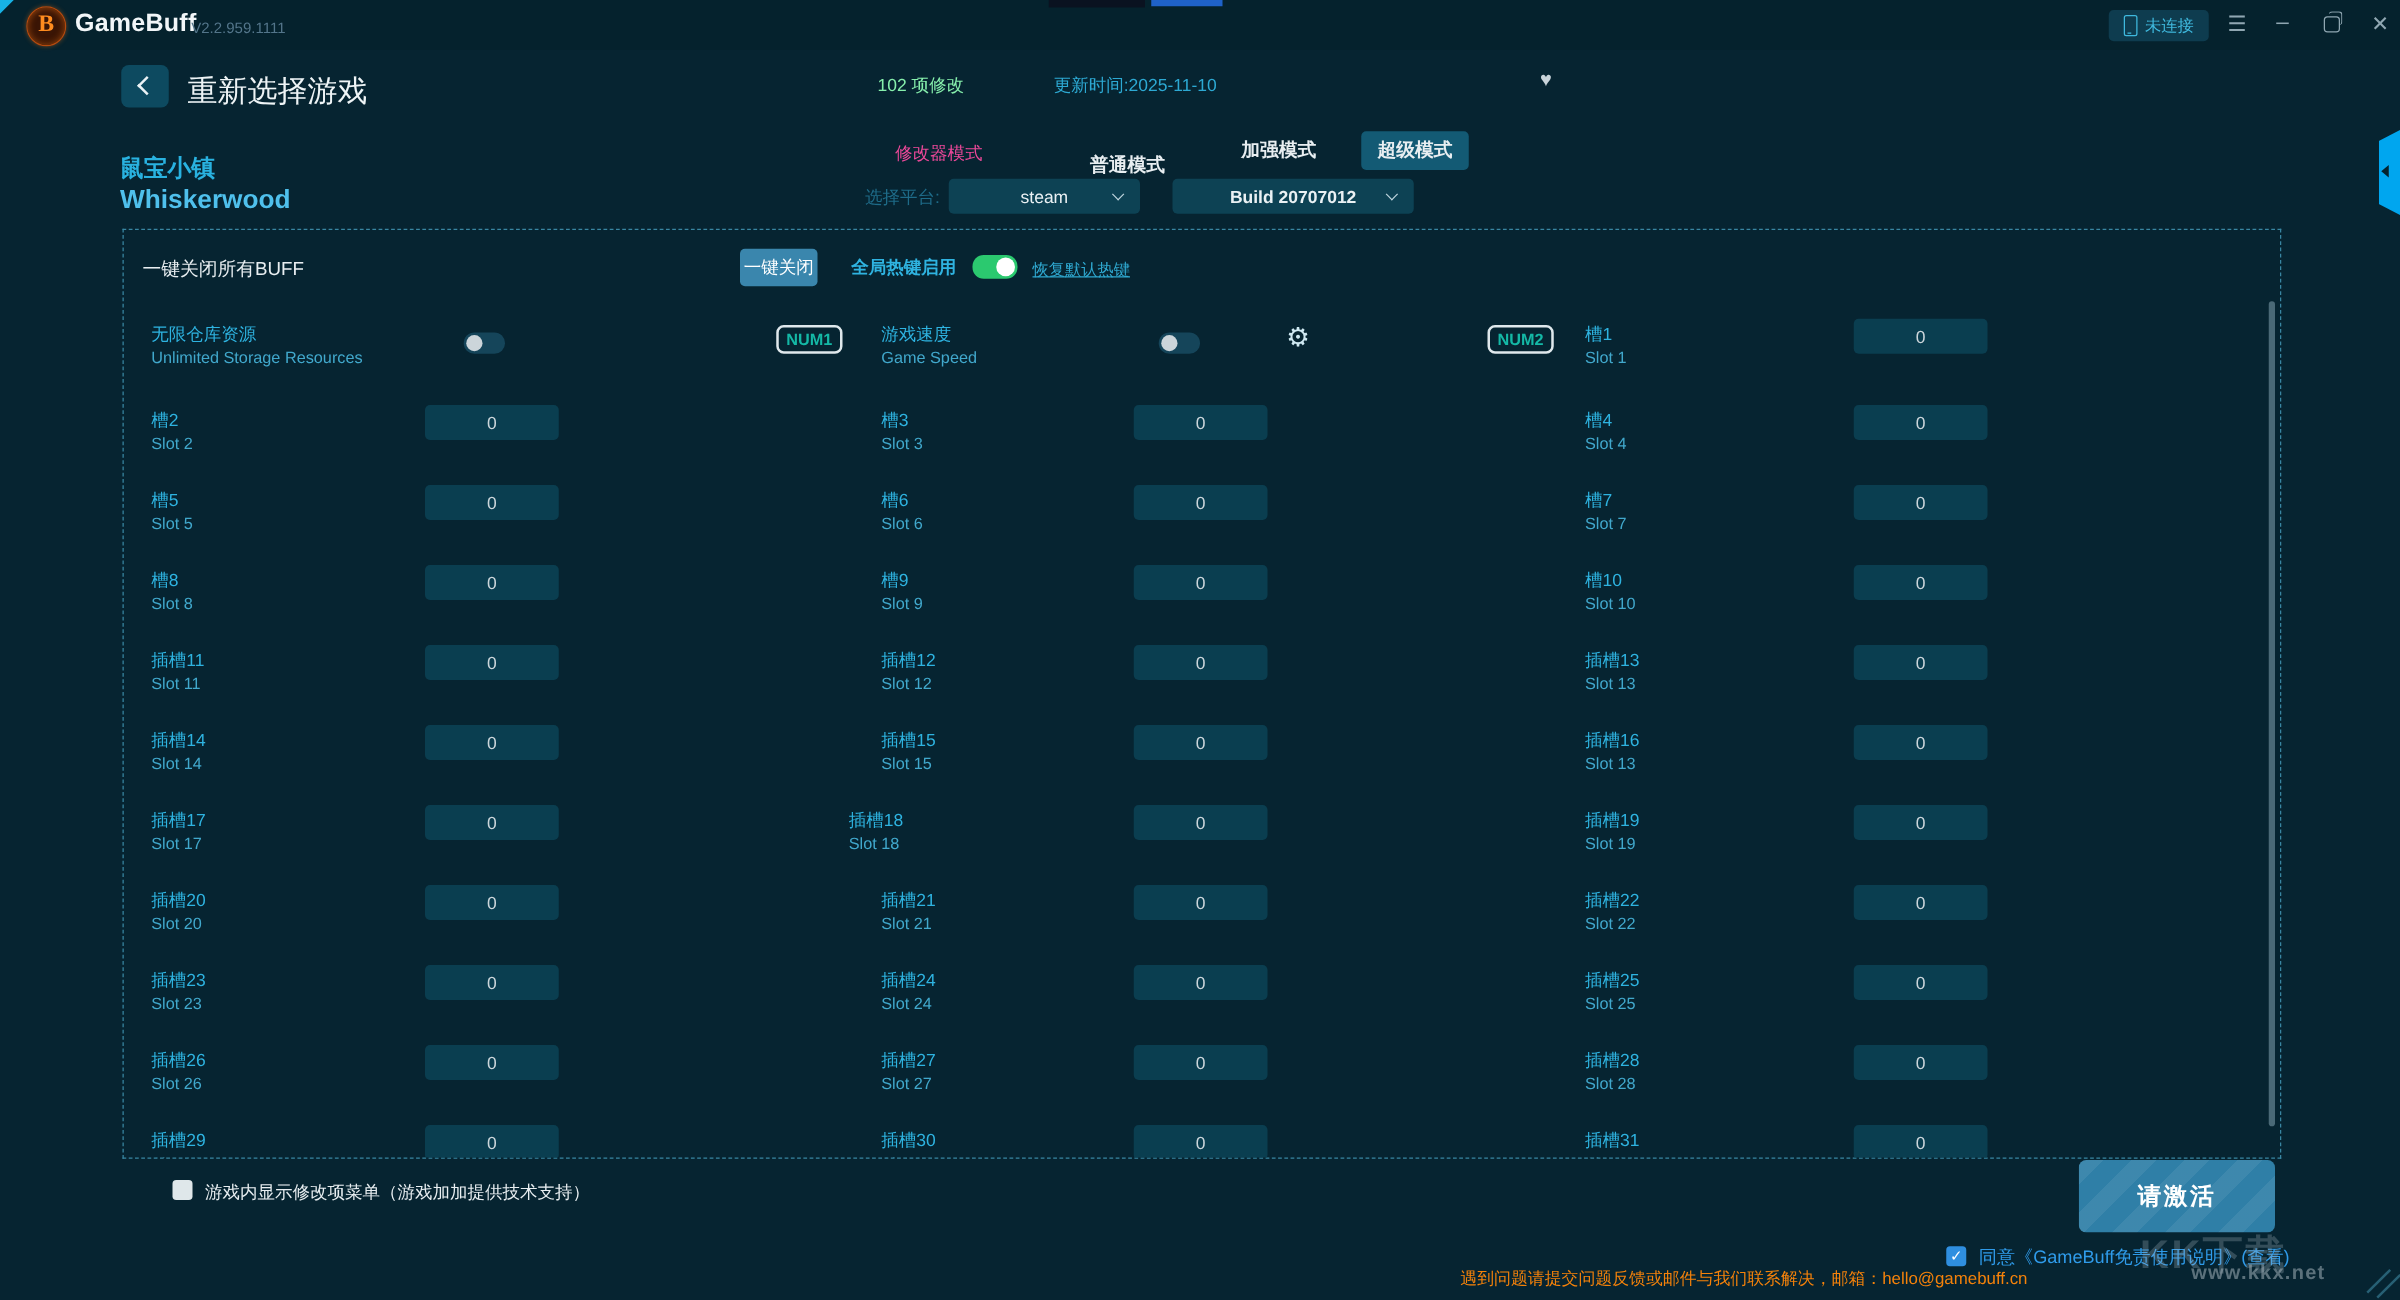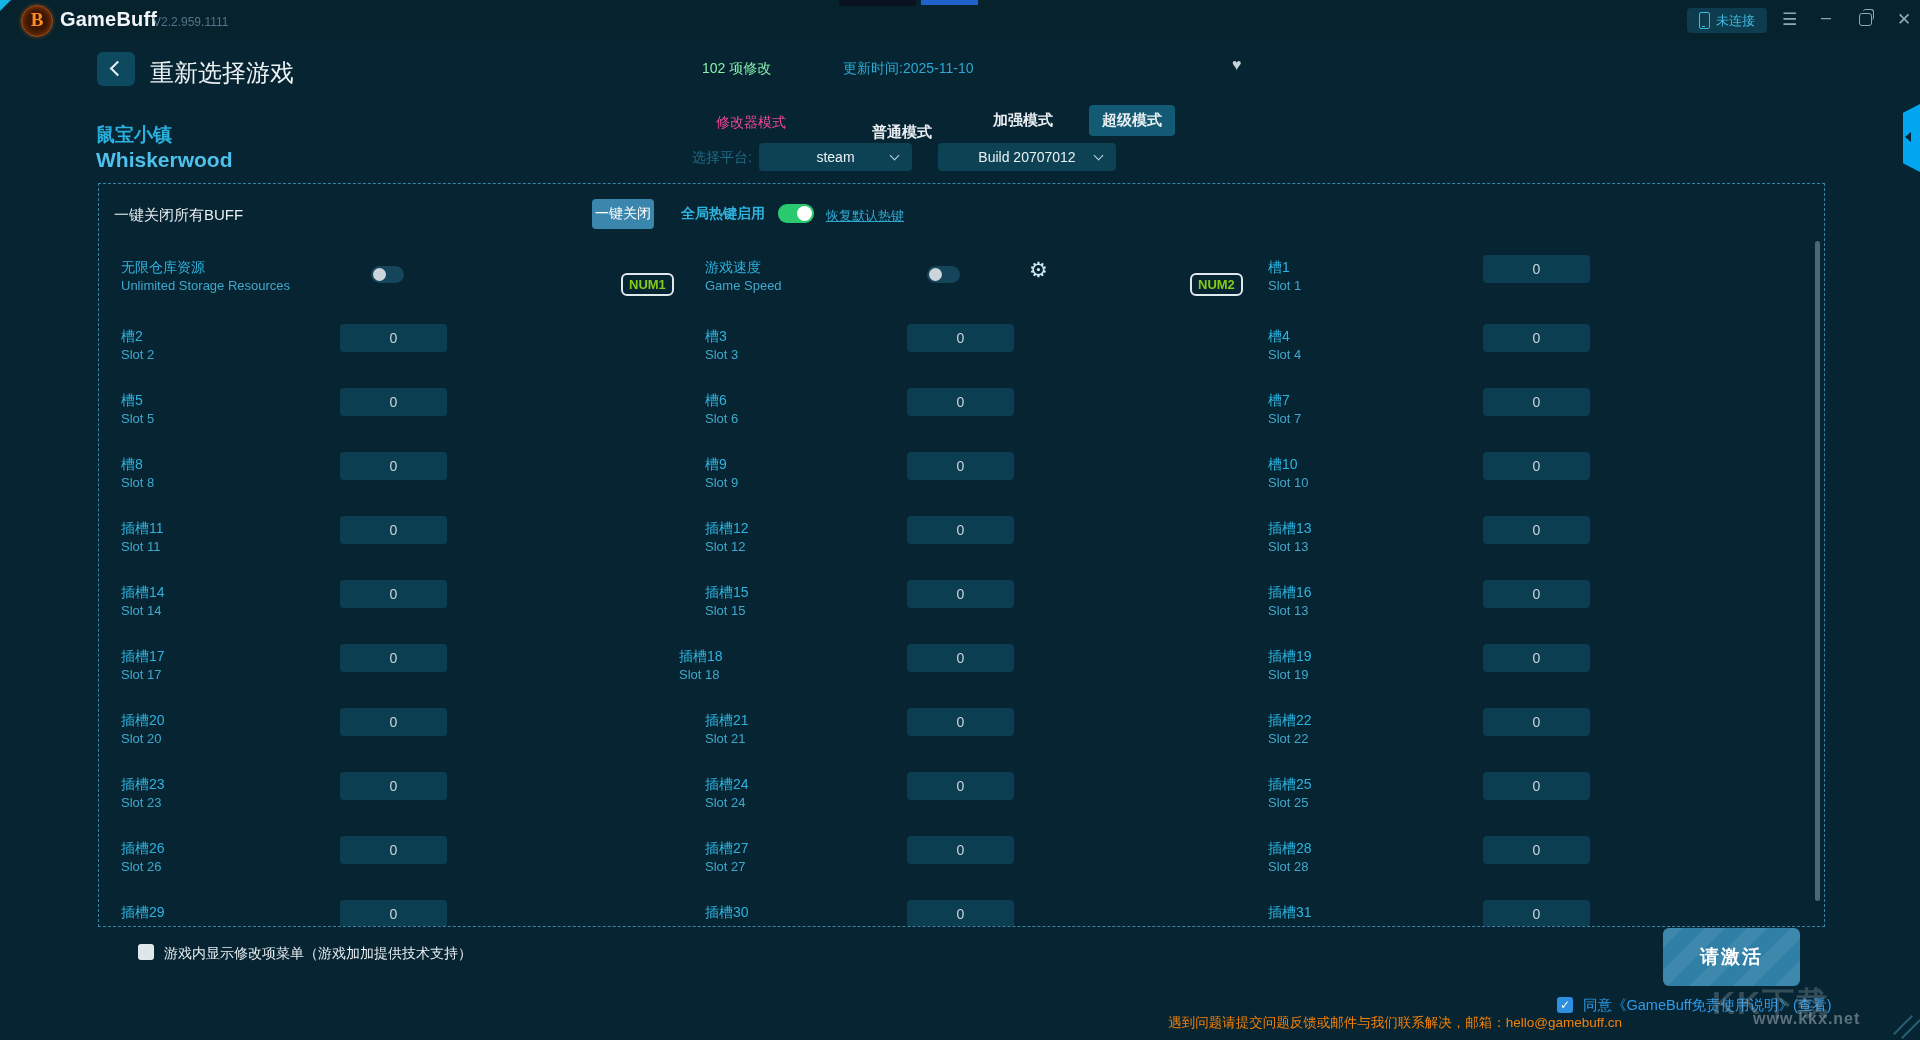--- a/index.html
+++ b/index.html
@@ -39,46 +39,46 @@
   #game-cn{left:96px;top:122px;color:#29b2e0;font-size:19px;font-weight:bold;}
   #game-en{left:96px;top:148px;color:#4fc0ec;font-size:21px;font-weight:bold;}
   #mode-label{left:692px;top:114px;color:#ec4899;font-size:14px;margin-left:24px;}
   .mode-opt{top:111px;color:#e8eef1;font-size:15px;font-weight:bold;cursor:pointer;}
   #mode-opt-0{left:872px;margin-top:12px;}
   #mode-opt-1{left:993px;}
   #mode-opt-2{left:1089px;top:105px;background:#135a74;border-radius:4px;padding:6px 13px;}
   #platform-label{left:692px;top:149px;color:#1e6b88;font-size:14px;}
   .dropdown{top:143px;height:28px;background:#0d4254;border-radius:4px;display:flex;align-items:center;justify-content:center;color:#eaf1f4;font-size:14px;cursor:pointer;}
   #platform-dd{left:759px;width:153px;}
-  #build-dd{left:938px;width:178px;}
+  #build-dd{left:938px;width:193px;font-weight:bold;}
   .dd-caret{position:absolute;right:14px;top:9px;width:6px;height:6px;border-right:1.5px solid #bfd6de;border-bottom:1.5px solid #bfd6de;transform:rotate(45deg);}
   
   #panel{left:98px;top:183px;width:1725px;height:742px;border:1px dashed rgba(66,152,182,.85);overflow:hidden;}
   #buff-label{left:15px;top:22px;color:#e8eef1;font-size:15px;}
   #close-all-btn{left:493px;top:15px;width:62px;height:30px;background:#3a86ad;border-radius:4px;color:#fff;font-size:14px;display:flex;align-items:center;justify-content:center;cursor:pointer;}
   #hotkey-label{left:582px;top:21px;color:#2fb3e0;font-size:14px;font-weight:bold;}
   .toggle{width:33px;height:17px;border-radius:9px;background:#15455a;cursor:pointer;}
   .toggle .knob{position:absolute;left:2px;top:2px;width:13px;height:13px;border-radius:50%;background:#ccd5da;}
   .toggle.on{background:#2bc96f;}
   .toggle.on .knob{left:auto;right:2px;background:#fff;}
   #hotkey-toggle{left:679px;top:20px;width:36px;height:19px;}
   #hotkey-toggle .knob{width:15px;height:15px;}
   #restore-link{left:727px;top:23px;color:#2fa8d0;font-size:13px;text-decoration:underline;cursor:pointer;}
   .cn{color:#2eb3e0;font-size:14px;line-height:17px;}
   .en{color:#41a8cc;font-size:13px;line-height:16px;margin-top:2px;}
   .slot-label{position:absolute;}
   .slot-input{position:absolute;width:107px;height:28px;background:#0a3e50;border-radius:4px;
     color:#ccd6db;font-size:14px;text-align:center;line-height:28px;cursor:text;}
-  .numpad{position:absolute;border:2px solid #dfe8ec;border-radius:6px;color:#84cc16;font-size:13px;font-weight:bold;padding:2px 6px;margin-top:13px;}
+  .numpad{position:absolute;border:2px solid #dfe8ec;border-radius:6px;color:#14b8a6;font-size:13px;font-weight:bold;padding:2px 6px;}
   #gear-icon{left:930px;top:74px;color:#cfe9f2;font-size:21px;cursor:pointer;}
   #scroll-thumb{left:1716px;top:57px;width:5px;height:660px;background:rgba(132,162,177,.55);border-radius:3px;}
   
   #menu-checkbox{left:138px;top:944px;width:16px;height:16px;background:#dfe7ea;border-radius:3px;cursor:pointer;}
   #menu-check-label{left:164px;top:945px;color:#e8eef1;font-size:14px;}
-  #activate-btn{left:1663px;top:928px;width:137px;height:58px;border-radius:6px;background:#2f7fa7;
+  #activate-btn{left:1663px;top:928px;width:157px;height:58px;border-radius:6px;background:#2f7fa7;
     background-image:repeating-linear-gradient(135deg,rgba(255,255,255,.07) 0 14px,rgba(255,255,255,0) 14px 30px);
     color:#fff;font-size:19px;font-weight:bold;display:flex;align-items:center;justify-content:center;cursor:pointer;letter-spacing:2px;}
   #agree-check{left:1557px;top:997px;width:16px;height:16px;background:#2f8fe0;border-radius:3px;color:#fff;font-size:12px;text-align:center;line-height:16px;cursor:pointer;}
   #agree-text{left:1583px;top:996px;color:#2f9bea;font-size:14.5px;}
   #contact-line{left:1000px;top:1014px;width:622px;text-align:right;color:#f5820a;font-size:13.5px;}
   #wm-blocks{left:1712px;top:982px;color:rgba(168,184,194,.28);font-size:32px;font-weight:bold;letter-spacing:2px;pointer-events:none;}
   #wm-url{left:1753px;top:1010px;color:rgba(176,189,198,.5);font-size:16px;font-weight:bold;letter-spacing:1px;pointer-events:none;}
   .corner-slash{width:26px;height:2px;background:rgba(80,170,200,.45);transform:rotate(-45deg);}
   #slash1{left:1890px;top:1024px;}#slash2{left:1898px;top:1028px;}
   

